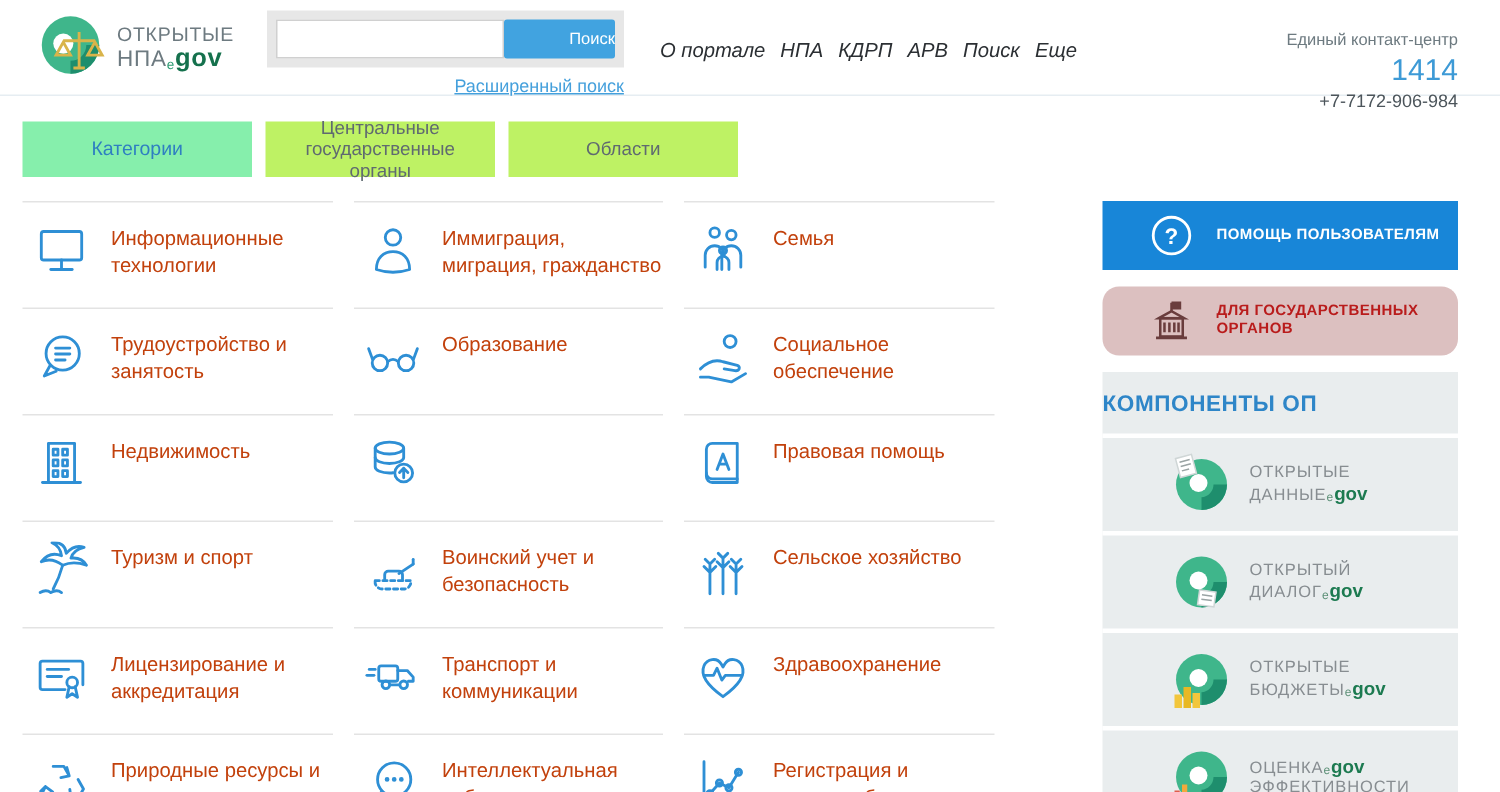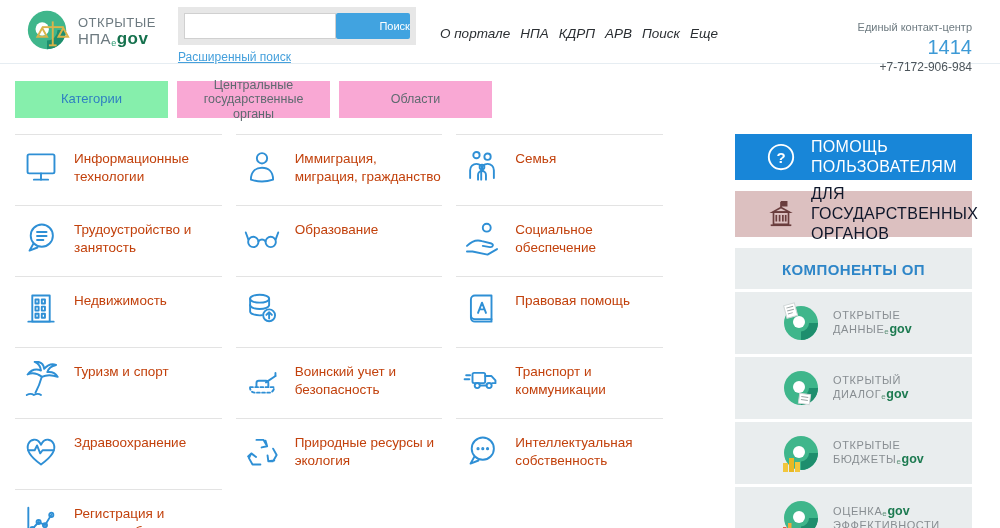--- a/index.html
+++ b/index.html
@@ -13,54 +13,54 @@
   .logo-line1 { font-size:13px; color:#6d7a80; letter-spacing:.5px; }
   .logo-line2 { font-size:15px; color:#6d7a80; letter-spacing:.5px; }
   .logo-sub { font-size:9px; color:#2c9b72; vertical-align:-2px; }
   .logo-gov { font-size:17px; font-weight:bold; color:#15714d; }
   .search-area { margin-left:22px; width:238px; }
   .search-box { background:#e7e7e7; padding:6px; display:flex; }
   .search-input { flex:1; height:26px; border:1px solid #d0d0d0; background:#fff;
     font-size:12px; padding:0 6px; outline:none; min-width:0; }
   .search-btn { width:74px; height:26px; border:none; background:#41a3e0; color:#fff;
     font-size:11px; cursor:pointer; border-radius:2px;text-align:right; }
-  .adv-link { display:block; text-align:left; margin-top:5px; font-size:12px;
+  .adv-link { display:block; text-align:right; margin-top:5px; font-size:12px;
     color:#45a0dc; text-decoration:underline; cursor:pointer; }
   .nav { display:flex; gap:10px; margin-left:24px; margin-top:19px;font-style:italic; }
   .nav-item { font-size:13.5px; color:#2b2f33; cursor:pointer; white-space:nowrap; }
   .contact { margin-left:auto; text-align:right; margin-top:14px; line-height:1.25; }
   .contact-label { font-size:11px; color:#6d7a80; }
   .contact-number { font-size:20px; color:#3d9ad6; cursor:pointer; }
   .contact-phone { font-size:12px; color:#4c555b; }
   
   .tabs { display:flex; gap:9px; margin:17px 0 0 15px; }
-  .tab { width:153px; height:37px; background:#f9a8d4; color:#5f6a70; font-size:12.5px;
+  .tab { width:153px; height:37px; background:#bef264; color:#5f6a70; font-size:12.5px;
     display:flex; align-items:center; justify-content:center; text-align:center;
     cursor:pointer; line-height:1.15; padding:2px 8px; }
   .tab.active { background:#86efac; color:#2f7fc1; font-size:13px; }
   
   .content { display:flex; margin:16px 28px 0 15px; justify-content:space-between; }
   .grid { width:648px; display:grid; grid-template-columns:repeat(3,1fr); column-gap:14px; }
   .cat { display:flex; align-items:flex-start; gap:13px; border-top:1px solid #e3e3e3;
     padding:12px 0 18px 6px; min-height:54px; cursor:pointer; }
   .cat-icon { width:40px; height:40px; flex:none; display:flex; align-items:center;
     justify-content:center; }
   .cat-icon svg { width:38px; height:38px; stroke:#2e8fd5; fill:none; stroke-width:2.4;
     stroke-linecap:round; stroke-linejoin:round; }
   .cat-label { font-size:13.5px; color:#c2410c; line-height:1.3; padding-top:3px; }
   
   .sidebar { width:237px; flex:none; }
   .side-btn { display:flex; align-items:center; gap:14px; padding:0 0 0 30px; height:46px;
     cursor:pointer; margin-bottom:11px; }
   .help-btn { background:#1886d8; color:#fff; }
-  .gov-btn { background:#dcc0c0; color:#0f172a; }
-  .side-btn .txt { font-size:16px; font-weight:normal; line-height:1.25; letter-spacing:.3px; }
+  .gov-btn { background:#dcc0c0; color:#b91c1c;border-radius:11px; }
+  .side-btn .txt { font-size:10px; font-weight:bold; line-height:1.25; letter-spacing:.3px; }
   .side-btn .ic { width:32px; flex:none; display:flex; justify-content:center; }
   .panel { background:#e9edee; padding-bottom:4px; }
-  .panel-title { text-align:center; color:#2e86c8; font-size:15px; font-weight:bold;
+  .panel-title { color:#2e86c8; font-size:15px; font-weight:bold;
     padding:13px 0 11px; letter-spacing:.4px; }
   .comp { display:flex; align-items:center; gap:10px; padding:9px 8px 9px 44px;
     border-top:3px solid #fff; min-height:62px; cursor:pointer; }
   .comp-logo { width:44px; height:44px; flex:none; }
   .comp-text { line-height:1.2; }
   .comp-line { font-size:11px; color:#878d91; letter-spacing:.6px; white-space:nowrap; }
   .comp-sub { font-size:8px; color:#5b8f76; vertical-align:-1px; }
   .comp-gov { font-size:12.5px; font-weight:bold; color:#1c7a50; letter-spacing:0; }
 </style>
 </head>
@@ -239,20 +239,42 @@
             <path d="M17 33 v-5 a3 3 0 0 1 3 -3 h9 a3 3 0 0 1 3 3 v5"></path>
             <line x1="29" y1="27" x2="41" y2="19"></line>
             <line x1="41" y1="19" x2="41" y2="15"></line>
           </svg>
         </span>
     <span class="cat-label">Воинский учет и безопасность</span>
   </div>
       <div class="cat">
     <span class="cat-icon">
           <svg viewBox="0 0 48 48">
+            <path d="M13 44 V20 m0 6 l-5 -5 m5 5 l5 -5 m-5 -2 l-4 -4 m4 4 l4 -4"></path>
+            <path d="M24 44 V14 m0 8 l-5 -5 m5 5 l5 -5 m-5 -3 l-4 -4 m4 4 l4 -4"></path>
+            <path d="M35 44 V20 m0 6 l-5 -5 m5 5 l5 -5 m-5 -2 l-4 -4 m4 4 l4 -4"></path>
+          </svg>
+        </span>
+    <span class="cat-label">Сельское хозяйство</span>
+  </div>
+      <div class="cat">
+    <span class="cat-icon">
+          <svg viewBox="0 0 48 48">
+            <path d="M42 31 v-18 a2 2 0 0 0 -2 -2 h-32 a2 2 0 0 0 -2 2 h0 v20 a2 2 0 0 0 2 2 h19"></path>
+            <line x1="12" y1="18" x2="30" y2="18"></line>
+            <line x1="12" y1="24" x2="24" y2="24"></line>
+            <circle cx="33" cy="29" r="4.5"></circle>
+            <path d="M30.5 32.5 l-2 9 4.5 -3 4.5 3 -2 -9"></path>
+          </svg>
+        </span>
+    <span class="cat-label">Лицензирование и аккредитация</span>
+  </div>
+      <div class="cat">
+    <span class="cat-icon">
+          <svg viewBox="0 0 48 48">
             <rect x="12" y="15" width="16" height="13" rx="2"></rect>
             <path d="M28 19 h8 l5 5.5 v3.5 h-4"></path>
             <circle cx="18" cy="31" r="3.2"></circle>
             <circle cx="33" cy="31" r="3.2"></circle>
             <line x1="21.5" y1="31" x2="29.5" y2="31"></line>
             <line x1="4" y1="18" x2="9" y2="18"></line>
             <line x1="2" y1="23" x2="8" y2="23"></line>
           </svg>
         </span>
     <span class="cat-label">Транспорт и коммуникации</span>

